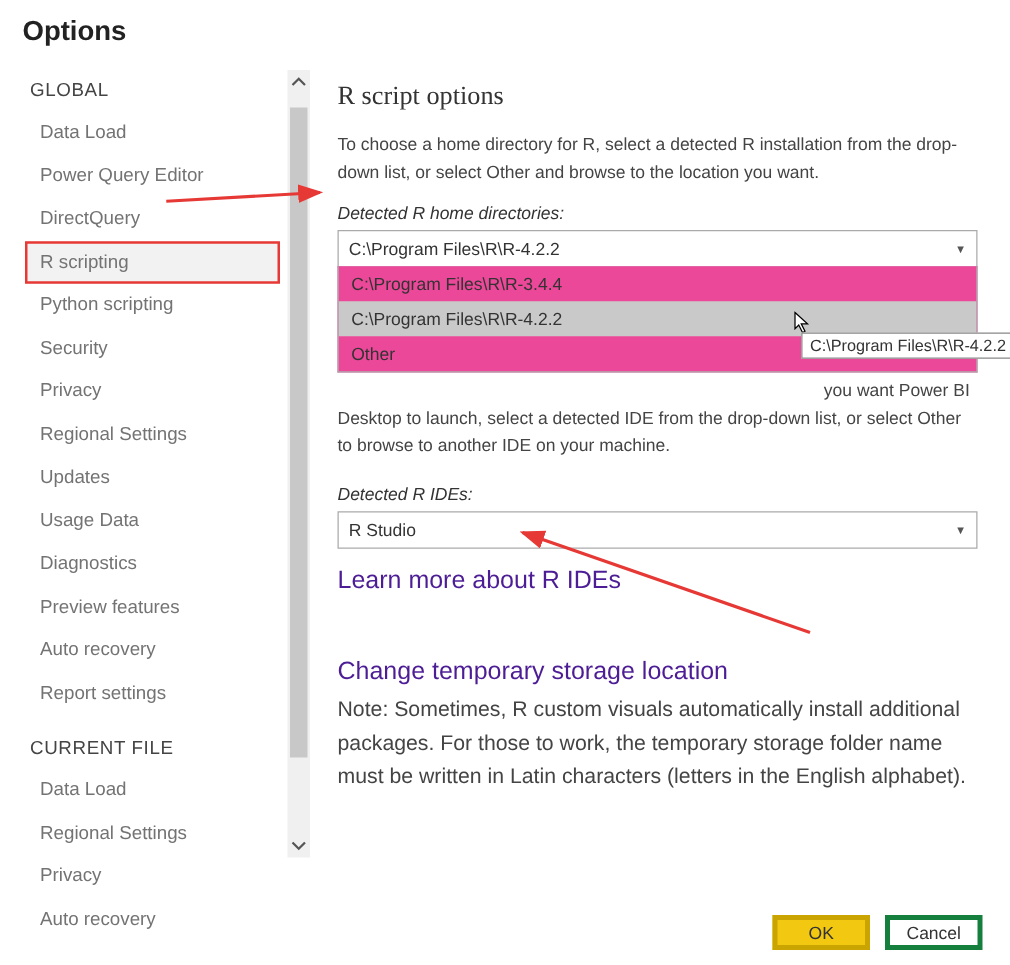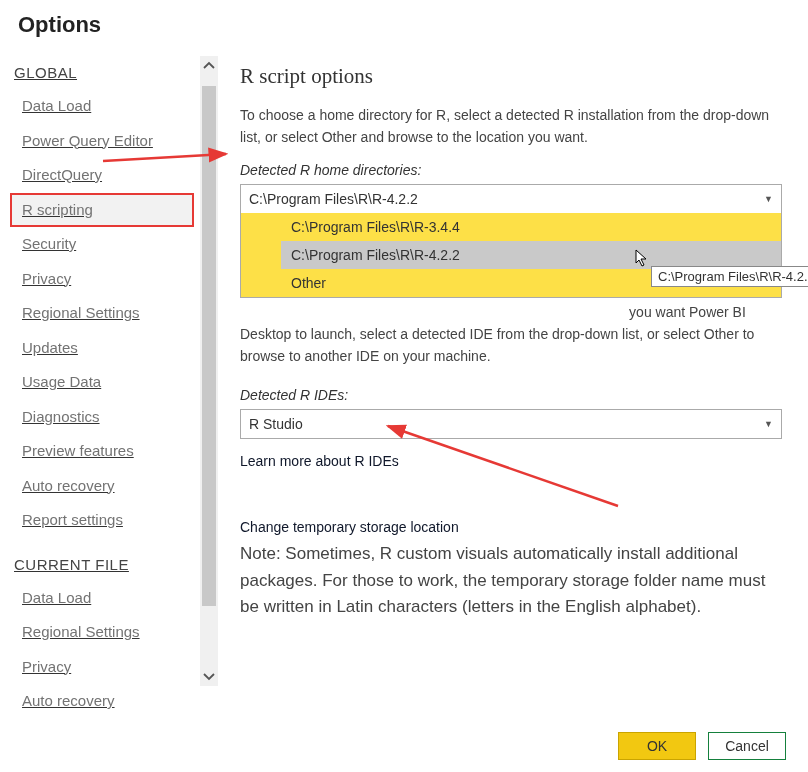--- a/index.html
+++ b/index.html
@@ -17,24 +17,23 @@
     font-size: 22px;
     font-weight: 600;
     padding: 12px 18px 8px 18px;
     color: #222;
   }
   .body-area {
     display: flex;
     height: 650px;
   }
   .sidebar {
-    width: 218px;
-    padding-left: 10px;
-    position: relative;
-    text-decoration: underline;
+    width: 248px;
+    padding-left: 20px;
+    position: relative;
   }
   .sidebar-scroll {
     position: absolute;
     right: 0;
     top: 10px;
     bottom: 10px;
     width: 18px;
     background: #f0f0f0;
   }
   .sidebar-thumb {
@@ -114,23 +113,22 @@
     cursor: pointer;
     height: 30px;
   }
   .dropdown .caret {
     font-size: 9px;
     color: #555;
   }
   .dropdown-list {
     border: 1px solid #aaa;
     border-top: none;
-    background: #fde047;
+    background: #ec4899;
     margin-top: -1px;
-    padding-left: 40px;
   }
   .dropdown-option {
     padding: 5px 10px;
     font-size: 14px;
     cursor: pointer;
     position: relative;
     height: 28px;
     display: flex;
     align-items: center;
   }
@@ -157,44 +155,44 @@
   }
   .obscured-text {
     font-size: 14px;
     color: #444;
     line-height: 1.55;
     margin-top: 4px;
     margin-bottom: 20px;
     position: relative;
   }
   .link {
-    color: #0f172a;
-    cursor: pointer;
-    font-size: 14px;
+    color: #4c1d95;
+    cursor: pointer;
+    font-size: 20px;
     display: inline-block;
     margin-top: 14px;
   }
   .note {
     font-size: 17px;
     color: #444;
     line-height: 1.55;
     margin-top: 6px;
   }
   .footer {
     position: absolute;
     bottom: 12px;
     right: 22px;
     display: flex;
     gap: 12px;
   }
   .btn {
     min-width: 78px;
     height: 28px;
     font-size: 14px;
-    border: 1px solid #15803d;
+    border: 4px solid #15803d;
     background: #fff;
     cursor: pointer;
     display: flex;
     align-items: center;
     justify-content: center;
   }
   .btn.primary {
     background: #f2c811;
     border-color: #caa400;
     font-weight: 400;
@@ -212,20 +210,21 @@
 
 <div class="body-area">
 
   <div class="sidebar">
     <div id="sidebar-content">
         <div class="section-header">GLOBAL</div>
         <div class="nav-item">Data Load</div>
         <div class="nav-item">Power Query Editor</div>
         <div class="nav-item">DirectQuery</div>
         <div class="nav-item selected">R scripting</div>
+        <div class="nav-item">Python scripting</div>
         <div class="nav-item">Security</div>
         <div class="nav-item">Privacy</div>
         <div class="nav-item">Regional Settings</div>
         <div class="nav-item">Updates</div>
         <div class="nav-item">Usage Data</div>
         <div class="nav-item">Diagnostics</div>
         <div class="nav-item">Preview features</div>
         <div class="nav-item">Auto recovery</div>
         <div class="nav-item">Report settings</div>
         <div class="section-header">CURRENT FILE</div>

